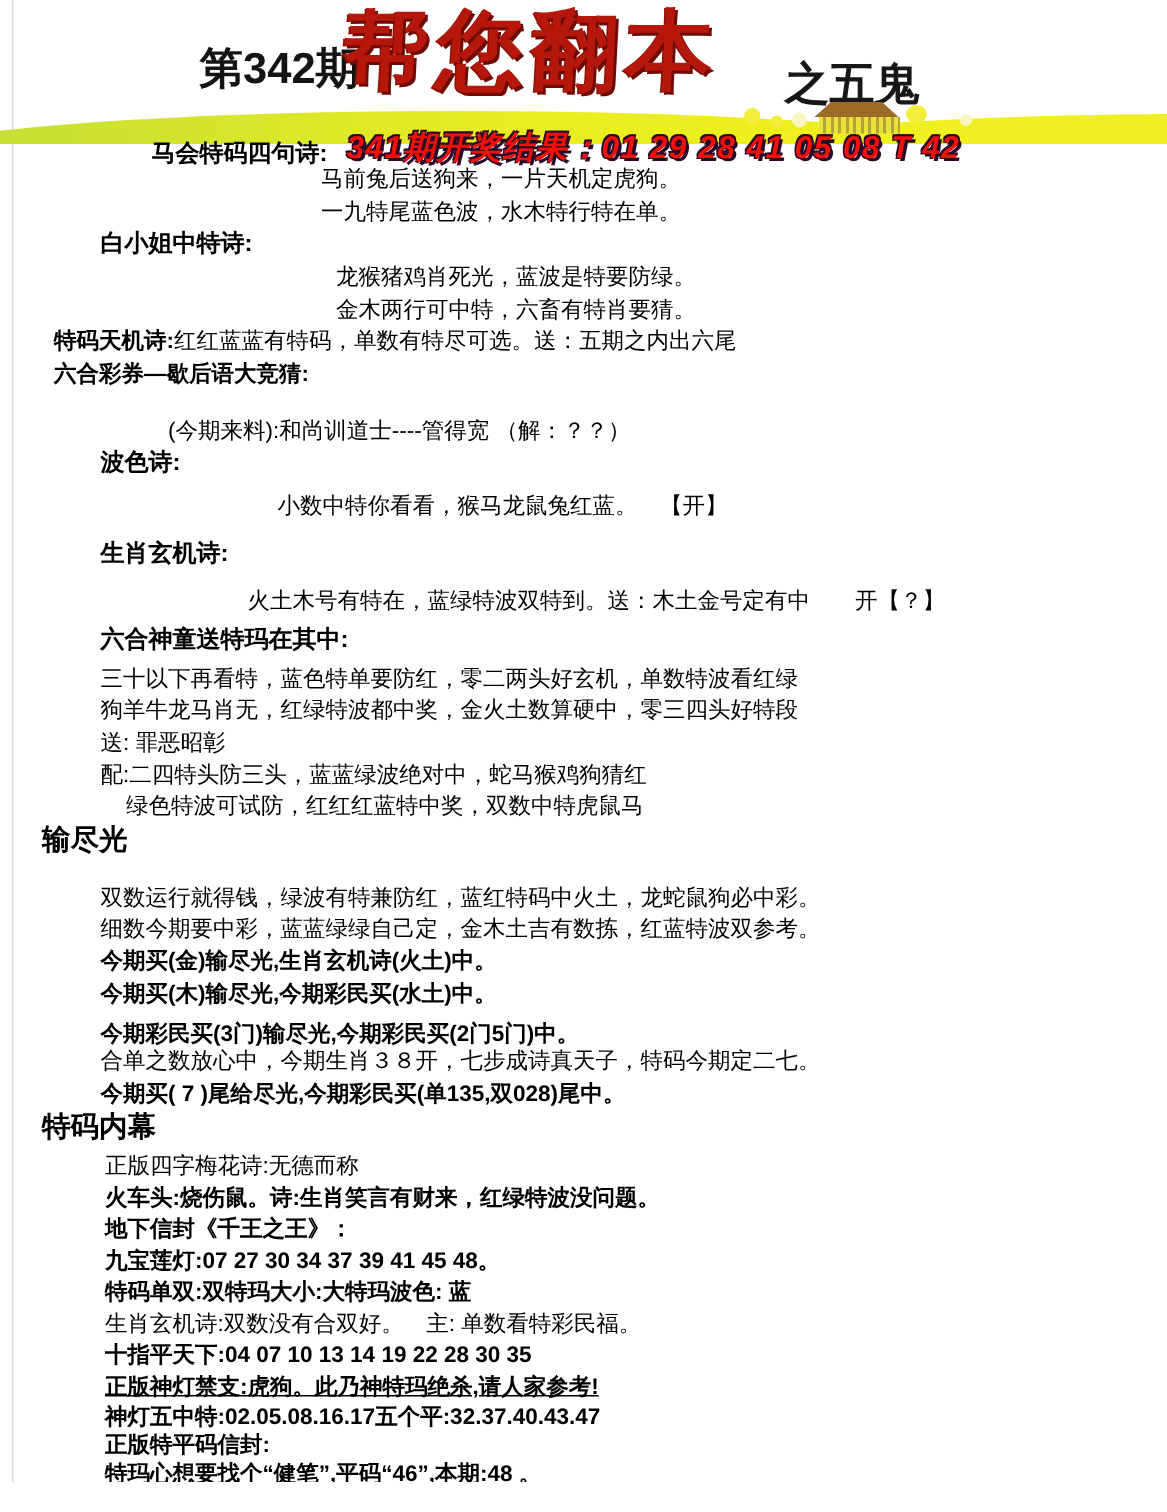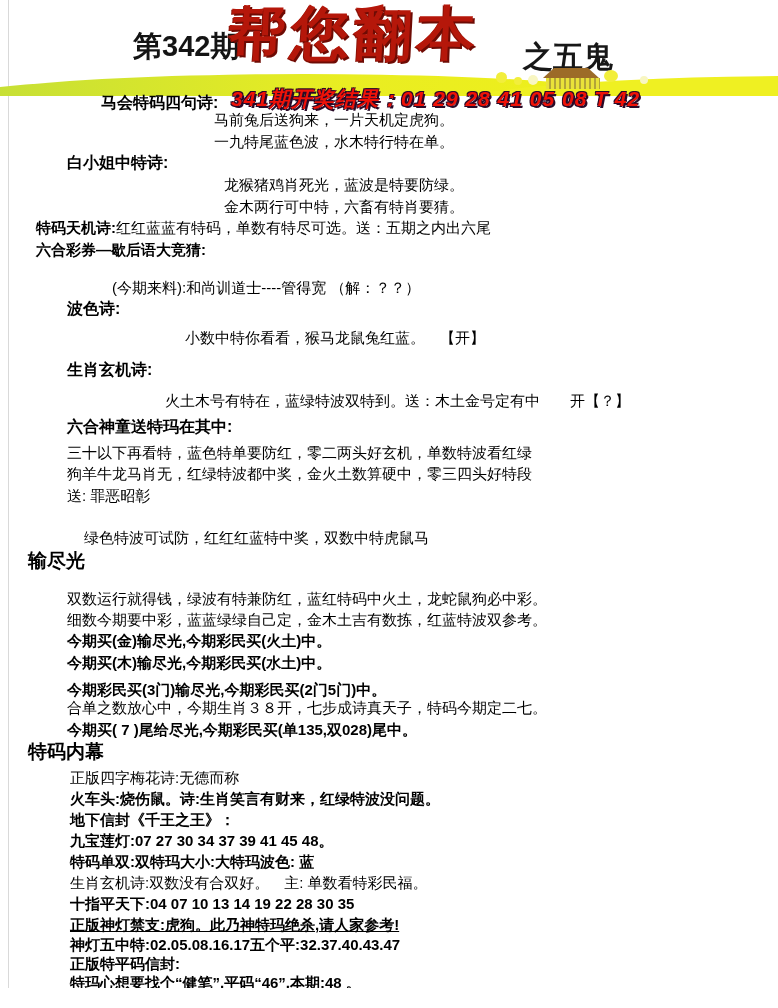--- a/index.html
+++ b/index.html
@@ -78,26 +78,27 @@
   <div class="abs t16 b" style="left:67px;top:301px;">波色诗:</div>
   <div class="abs t15" style="left:185px;top:330px;">小数中特你看看，猴马龙鼠兔红蓝。　【开】</div>
 
   <div class="abs t16 b" style="left:67px;top:362px;">生肖玄机诗:</div>
   <div class="abs t15" style="left:165px;top:393px;">火土木号有特在，蓝绿特波双特到。送：木土金号定有中　　开【？】</div>
 
   <div class="abs t16 b" style="left:67px;top:419px;">六合神童送特玛在其中:</div>
   <div class="abs t15" style="left:67px;top:445px;">三十以下再看特，蓝色特单要防红，零二两头好玄机，单数特波看红绿</div>
   <div class="abs t15" style="left:67px;top:466px;">狗羊牛龙马肖无，红绿特波都中奖，金火土数算硬中，零三四头好特段</div>
   <div class="abs t15" style="left:67px;top:488px;">送: 罪恶昭彰</div>
+  <div class="abs t15" style="left:67px;top:509px;">配:二四特头防三头，蓝蓝绿波绝对中，蛇马猴鸡狗猜红</div>
   <div class="abs t15" style="left:84px;top:530px;">绿色特波可试防，红红红蓝特中奖，双数中特虎鼠马</div>
 
   <div class="abs h19" style="left:28px;top:551px;">输尽光</div>
   <div class="abs t15" style="left:67px;top:591px;">双数运行就得钱，绿波有特兼防红，蓝红特码中火土，龙蛇鼠狗必中彩。</div>
   <div class="abs t15" style="left:67px;top:612px;">细数今期要中彩，蓝蓝绿绿自己定，金木土吉有数拣，红蓝特波双参考。</div>
-  <div class="abs t15 b" style="left:67px;top:633px;">今期买(金)输尽光,今期彩民买(火土)中。</div>
+  <div class="abs t15 b" style="left:67px;top:633px;">今期买(金)输尽光,生肖玄机诗(火土)中。</div>
   <div class="abs t15 b" style="left:67px;top:655px;">今期买(木)输尽光,今期彩民买(水土)中。</div>
   <div class="abs t15 b" style="left:67px;top:668px;margin-top:14px;">今期彩民买(3门)输尽光,今期彩民买(2门5门)中。</div>
   <div class="abs t15" style="left:67px;top:700px;">合单之数放心中，今期生肖３８开，七步成诗真天子，特码今期定二七。</div>
   <div class="abs t15 b" style="left:67px;top:722px;">今期买( 7 )尾给尽光,今期彩民买(单135,双028)尾中。</div>
 
   <div class="abs h19" style="left:28px;top:742px;">特码内幕</div>
   <div class="abs t15" style="left:70px;top:770px;">正版四字梅花诗:无德而称</div>
   <div class="abs t15 b" style="left:70px;top:791px;">火车头:烧伤鼠。诗:生肖笑言有财来，红绿特波没问题。</div>
   <div class="abs t15 b" style="left:70px;top:812px;">地下信封《千王之王》：</div>
   <div class="abs t15 b" style="left:70px;top:833px;">九宝莲灯:07 27 30 34 37 39 41 45 48。</div>

